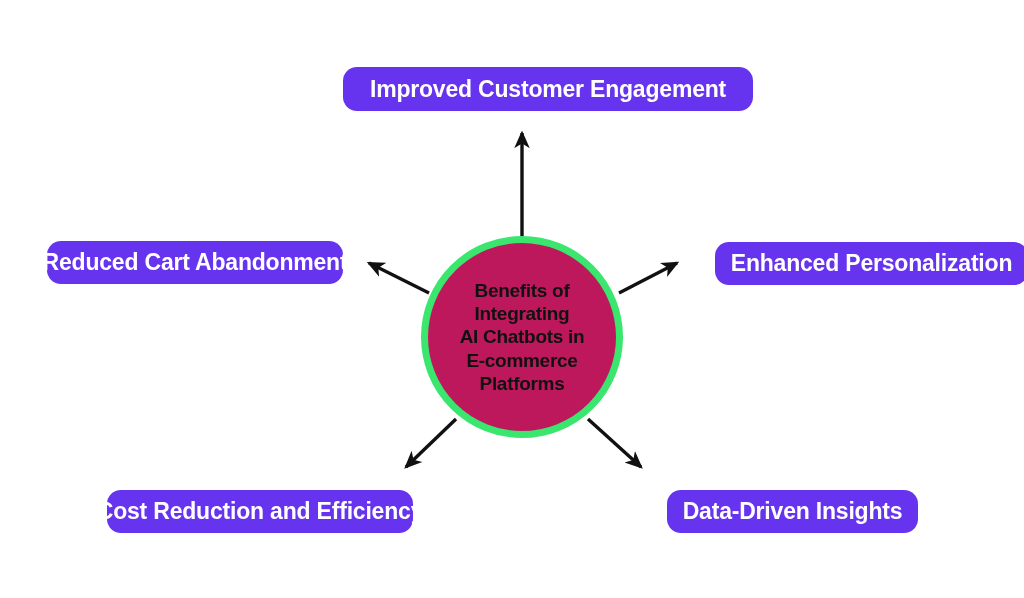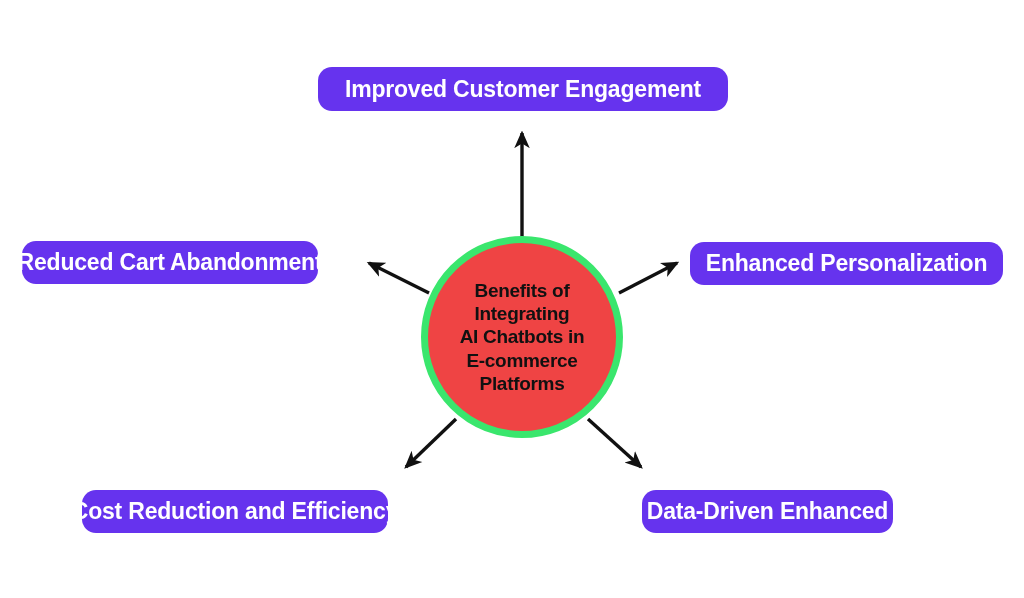--- a/index.html
+++ b/index.html
@@ -26,20 +26,21 @@
   }
   .node-box {
     position: absolute;
     background: #6633ee;
     border-radius: 14px;
     display: flex;
     align-items: center;
     justify-content: center;
     box-sizing: border-box;
     padding: 0 18px;
+    margin-left: 25px;
   }
   .node-label {
     color: #ffffff;
     font-weight: bold;
     font-size: 23px;
     line-height: 1;
     letter-spacing: -0.2px;
     white-space: nowrap;
   }
   #node-top {
@@ -72,21 +73,21 @@
     width: 251px;
     height: 43px;
   }
   #hub {
     position: absolute;
     left: 421px;
     top: 236px;
     width: 202px;
     height: 202px;
     border-radius: 50%;
-    background: #ef4444;
+    background: #be185d;
     border: 7px solid #3ae66d;
     box-sizing: border-box;
     display: flex;
     align-items: center;
     justify-content: center;
   }
   #hub-label {
     color: #111111;
     font-weight: bold;
     font-size: 19px;
@@ -129,21 +130,21 @@
 
   <div class="node-box" id="node-right">
     <span class="node-label">Enhanced Personalization</span>
   </div>
 
   <div class="node-box" id="node-bottom-left">
     <span class="node-label">Cost Reduction and Efficiency</span>
   </div>
 
   <div class="node-box" id="node-bottom-right">
-    <span class="node-label">Data-Driven Enhanced</span>
+    <span class="node-label">Data-Driven Insights</span>
   </div>
 
   <div id="hub">
     <span id="hub-label">Benefits of
 Integrating
 AI Chatbots in
 E-commerce
 Platforms</span>
   </div>
 

